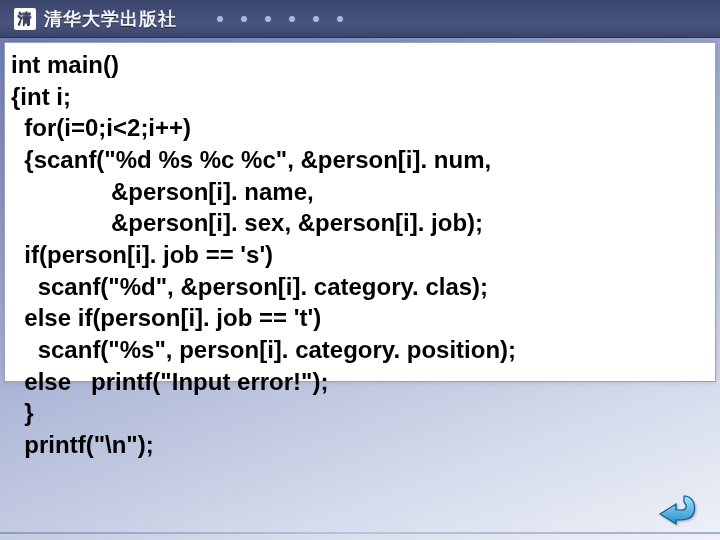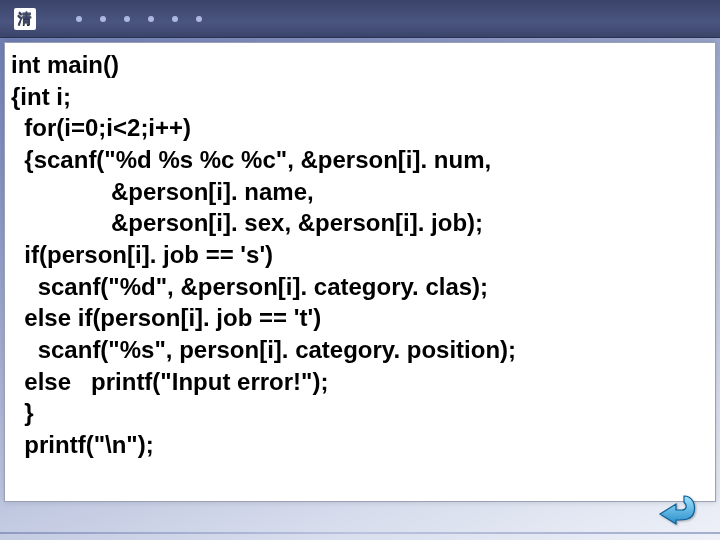--- a/index.html
+++ b/index.html
@@ -36,21 +36,21 @@
   .press {
     margin-left:auto; font-size:12px; letter-spacing:3px;
     color:#cdd4f0; font-weight:600;
   }
   .content {
     position:absolute; left:4px; right:4px; top:42px;
     background:#ffffff;
     border:1px solid #9aa0b8;
     box-shadow: 0 0 6px rgba(0,0,0,.15);
     padding: 6px 6px 19px 6px;
-    height: 460px;
+    height: 340px;
   }
   .code {
     font-family: "Segoe UI", Arial, sans-serif;
     font-weight: 700;
     font-size: 24px;
     line-height: 1.32;
     color: #000;
     white-space: pre;
   }
   .back-btn {
@@ -66,20 +66,21 @@
   }
 </style>
 </head>
 <body>
 
 <div class="slide">
 
   <div class="header">
     <div class="logo">
       <div class="logo-mark">清</div>
+      <span>清华大学出版社</span>
     </div>
     <div class="dots">
       <span></span>
       <span></span>
       <span></span>
       <span></span>
       <span></span>
       <span></span>
     </div>
   </div>

